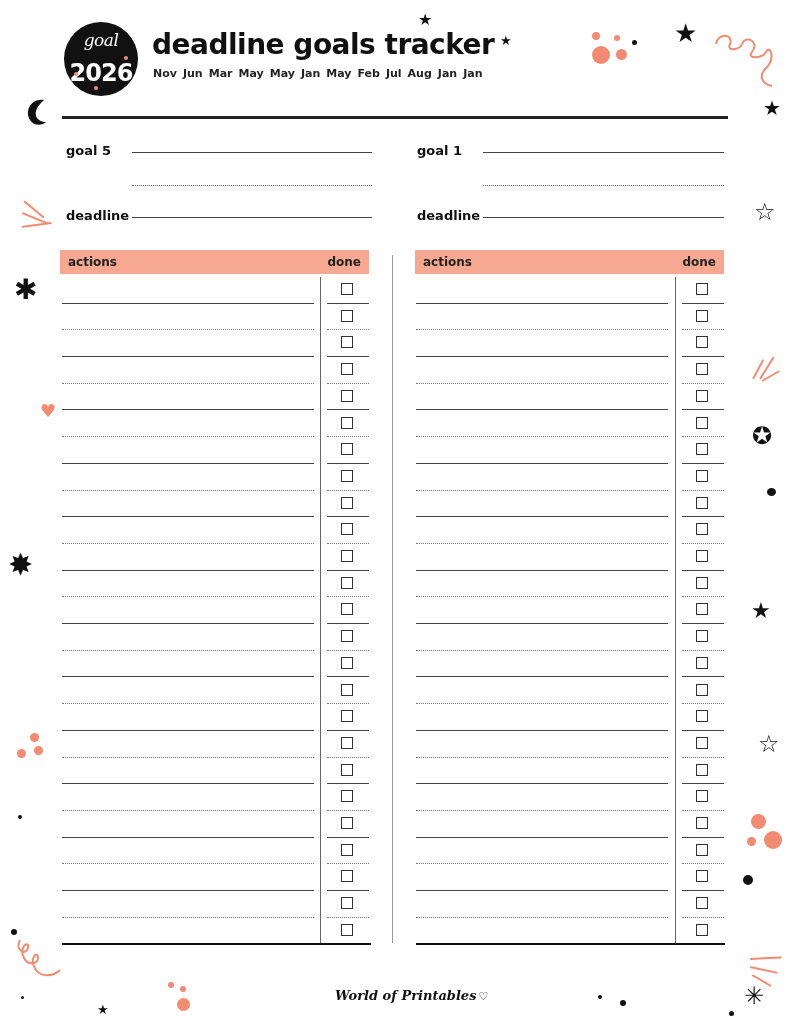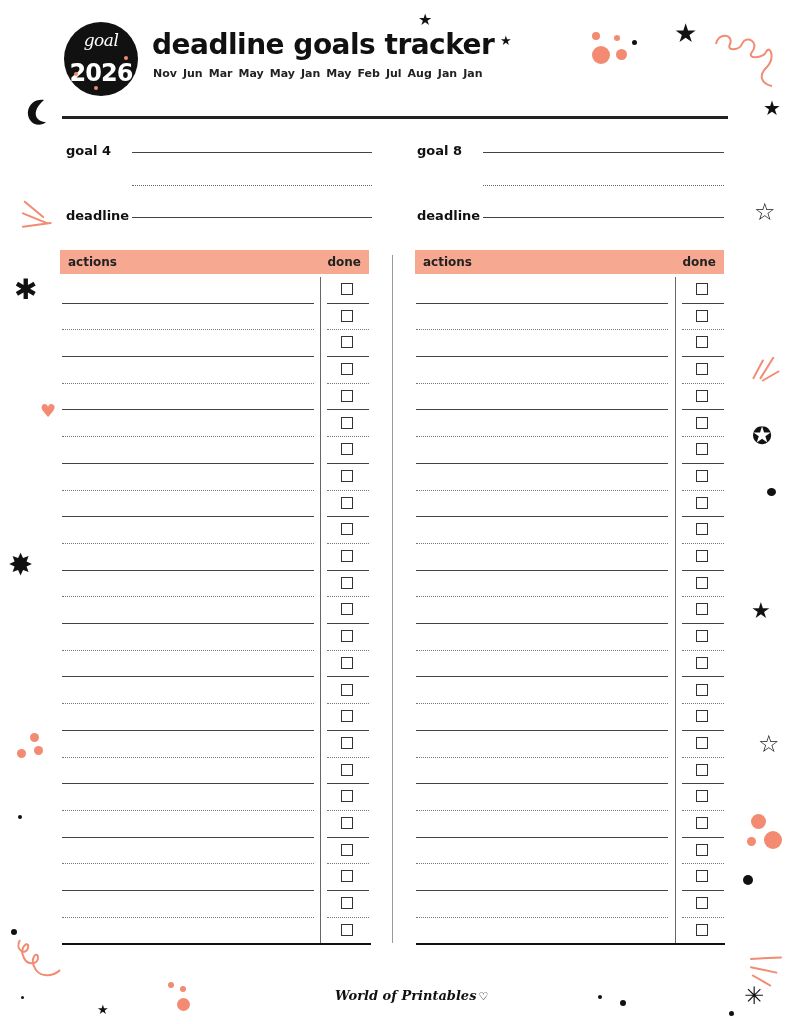--- a/index.html
+++ b/index.html
@@ -72,27 +72,27 @@
   <span>May</span>
   <span>Feb</span>
   <span>Jul</span>
   <span>Aug</span>
   <span>Jan</span>
   <span>Jan</span>
 </div>
 
 <div class="abs header-rule"></div>
 
-<div class="abs goal-label" style="left:66px;top:143px;">goal 4</div>
+<div class="abs goal-label" style="left:66px;top:143px;">goal 5</div>
 <div class="abs line-solid" style="left:132px;top:152px;width:240px;"></div>
 <div class="abs line-dotted" style="left:132px;top:185px;width:240px;"></div>
 <div class="abs goal-label" style="left:66px;top:208px;">deadline</div>
 <div class="abs line-solid" style="left:132px;top:217px;width:240px;"></div>
 
-<div class="abs goal-label" style="left:417px;top:143px;">goal 8</div>
+<div class="abs goal-label" style="left:417px;top:143px;">goal 1</div>
 <div class="abs line-solid" style="left:483px;top:152px;width:241px;"></div>
 <div class="abs line-dotted" style="left:483px;top:185px;width:241px;"></div>
 <div class="abs goal-label" style="left:417px;top:208px;">deadline</div>
 <div class="abs line-solid" style="left:483px;top:217px;width:241px;"></div>
 
 <div class="abs tbl-header" style="left:60px;top:250px;width:309px;">
   <span>actions</span>
   <span>done</span>
 </div>
 <div class="col-divider" style="left:320px;top:277px;height:666px;"></div>

